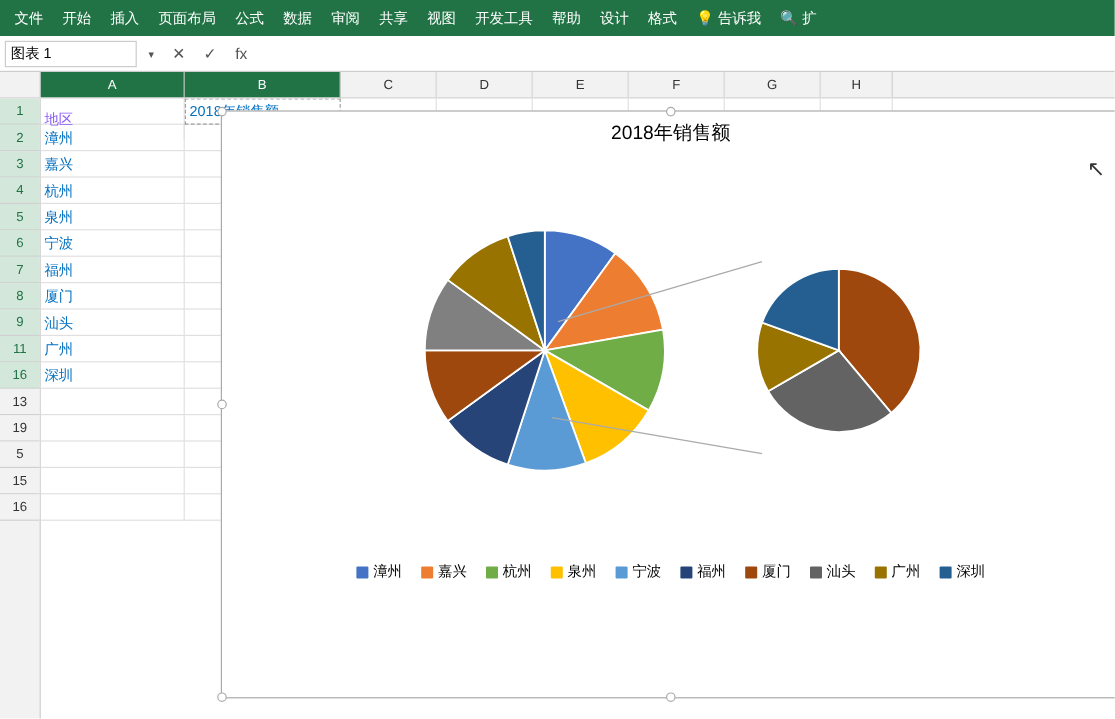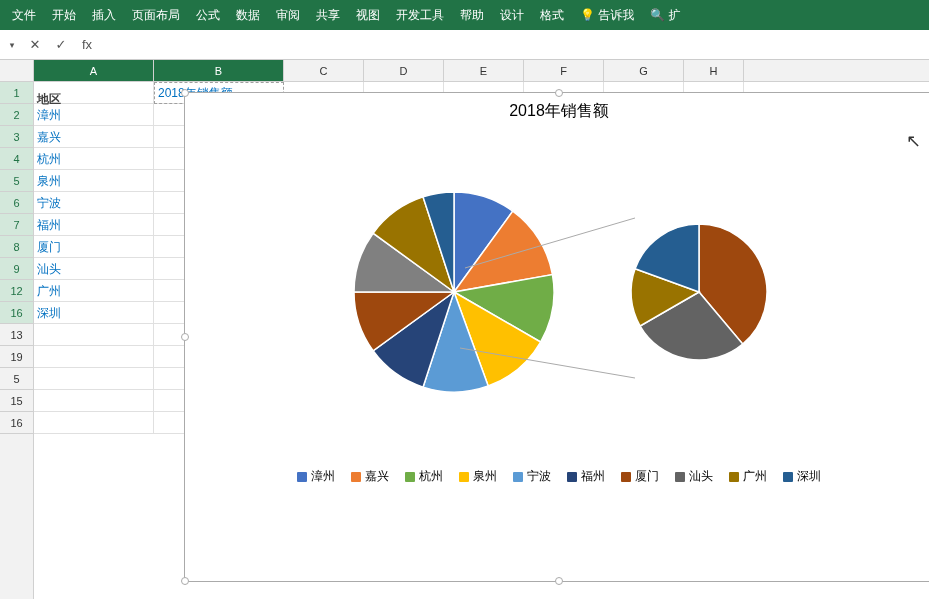--- a/index.html
+++ b/index.html
@@ -242,20 +242,23 @@
   <span class="menu-item">视图</span>
   <span class="menu-item">开发工具</span>
   <span class="menu-item">帮助</span>
   <span class="menu-item">设计</span>
   <span class="menu-item">格式</span>
   <span class="menu-item">💡 告诉我</span>
   <span class="menu-item">🔍 扩</span>
 </div>
 
 <div class="formula-bar">
+  <div class="name-box">
+    <span>图表 1</span>
+  </div>
   <div class="name-box-arrow">▾</div>
   <div class="formula-buttons">
     <div class="formula-btn">✕</div>
     <div class="formula-btn">✓</div>
     <div class="formula-btn">fx</div>
   </div>
   <input class="formula-input" type="text" value="" style="">
 </div>
 
 <div class="sheet-area">
@@ -277,33 +280,33 @@
     <div class="row-headers" id="row-headers-el">
     <div class="row-header active" style="height: 22px; min-height: 22px;">1</div>
         <div class="row-header active" style="height: 22px; min-height: 22px;">2</div>
         <div class="row-header active" style="height: 22px; min-height: 22px;">3</div>
         <div class="row-header active" style="height: 22px; min-height: 22px;">4</div>
         <div class="row-header active" style="height: 22px; min-height: 22px;">5</div>
         <div class="row-header active" style="height: 22px; min-height: 22px;">6</div>
         <div class="row-header active" style="height: 22px; min-height: 22px;">7</div>
         <div class="row-header active" style="height: 22px; min-height: 22px;">8</div>
         <div class="row-header active" style="height: 22px; min-height: 22px;">9</div>
-        <div class="row-header active" style="height: 22px; min-height: 22px;">12</div>
+        <div class="row-header active" style="height: 22px; min-height: 22px;">11</div>
         <div class="row-header active" style="height: 22px; min-height: 22px;">16</div>
         <div class="row-header" style="height: 22px; min-height: 22px;">13</div>
         <div class="row-header" style="height: 22px; min-height: 22px;">19</div>
         <div class="row-header" style="height: 22px; min-height: 22px;">5</div>
         <div class="row-header" style="height: 22px; min-height: 22px;">15</div>
         <div class="row-header" style="height: 22px; min-height: 22px;">16</div>
       </div>
 
     <div class="grid-content">
       <div class="grid-rows" id="grid-rows-el">
           <div class="grid-row" style="height: 22px;">
-            <div class="grid-cell" style="width: 120px; min-width: 120px; height: 34px; color: #404040; font-weight: bold;">地区</div>
+            <div class="grid-cell" style="width: 120px; min-width: 120px; height: 34px; color: #8b5cf6;">地区</div>
             <div class="grid-cell" style="width: 130px; min-width: 130px; height: 22px; border: 1.5px dashed rgb(160, 160, 160); color: rgb(0, 112, 192);">2018年销售额</div>
             <div class="grid-cell" style="width: 80px; min-width: 80px; height: 22px;"></div>
             <div class="grid-cell" style="width: 80px; min-width: 80px; height: 22px;"></div>
             <div class="grid-cell" style="width: 80px; min-width: 80px; height: 22px;"></div>
             <div class="grid-cell" style="width: 80px; min-width: 80px; height: 22px;"></div>
             <div class="grid-cell" style="width: 80px; min-width: 80px; height: 22px;"></div>
             <div class="grid-cell" style="width: 60px; min-width: 60px; height: 22px;"></div>
           </div>
           <div class="grid-row" style="height: 22px;">
             <div class="grid-cell" style="width: 120px; min-width: 120px; height: 22px; color: rgb(0, 112, 192);">漳州</div>

